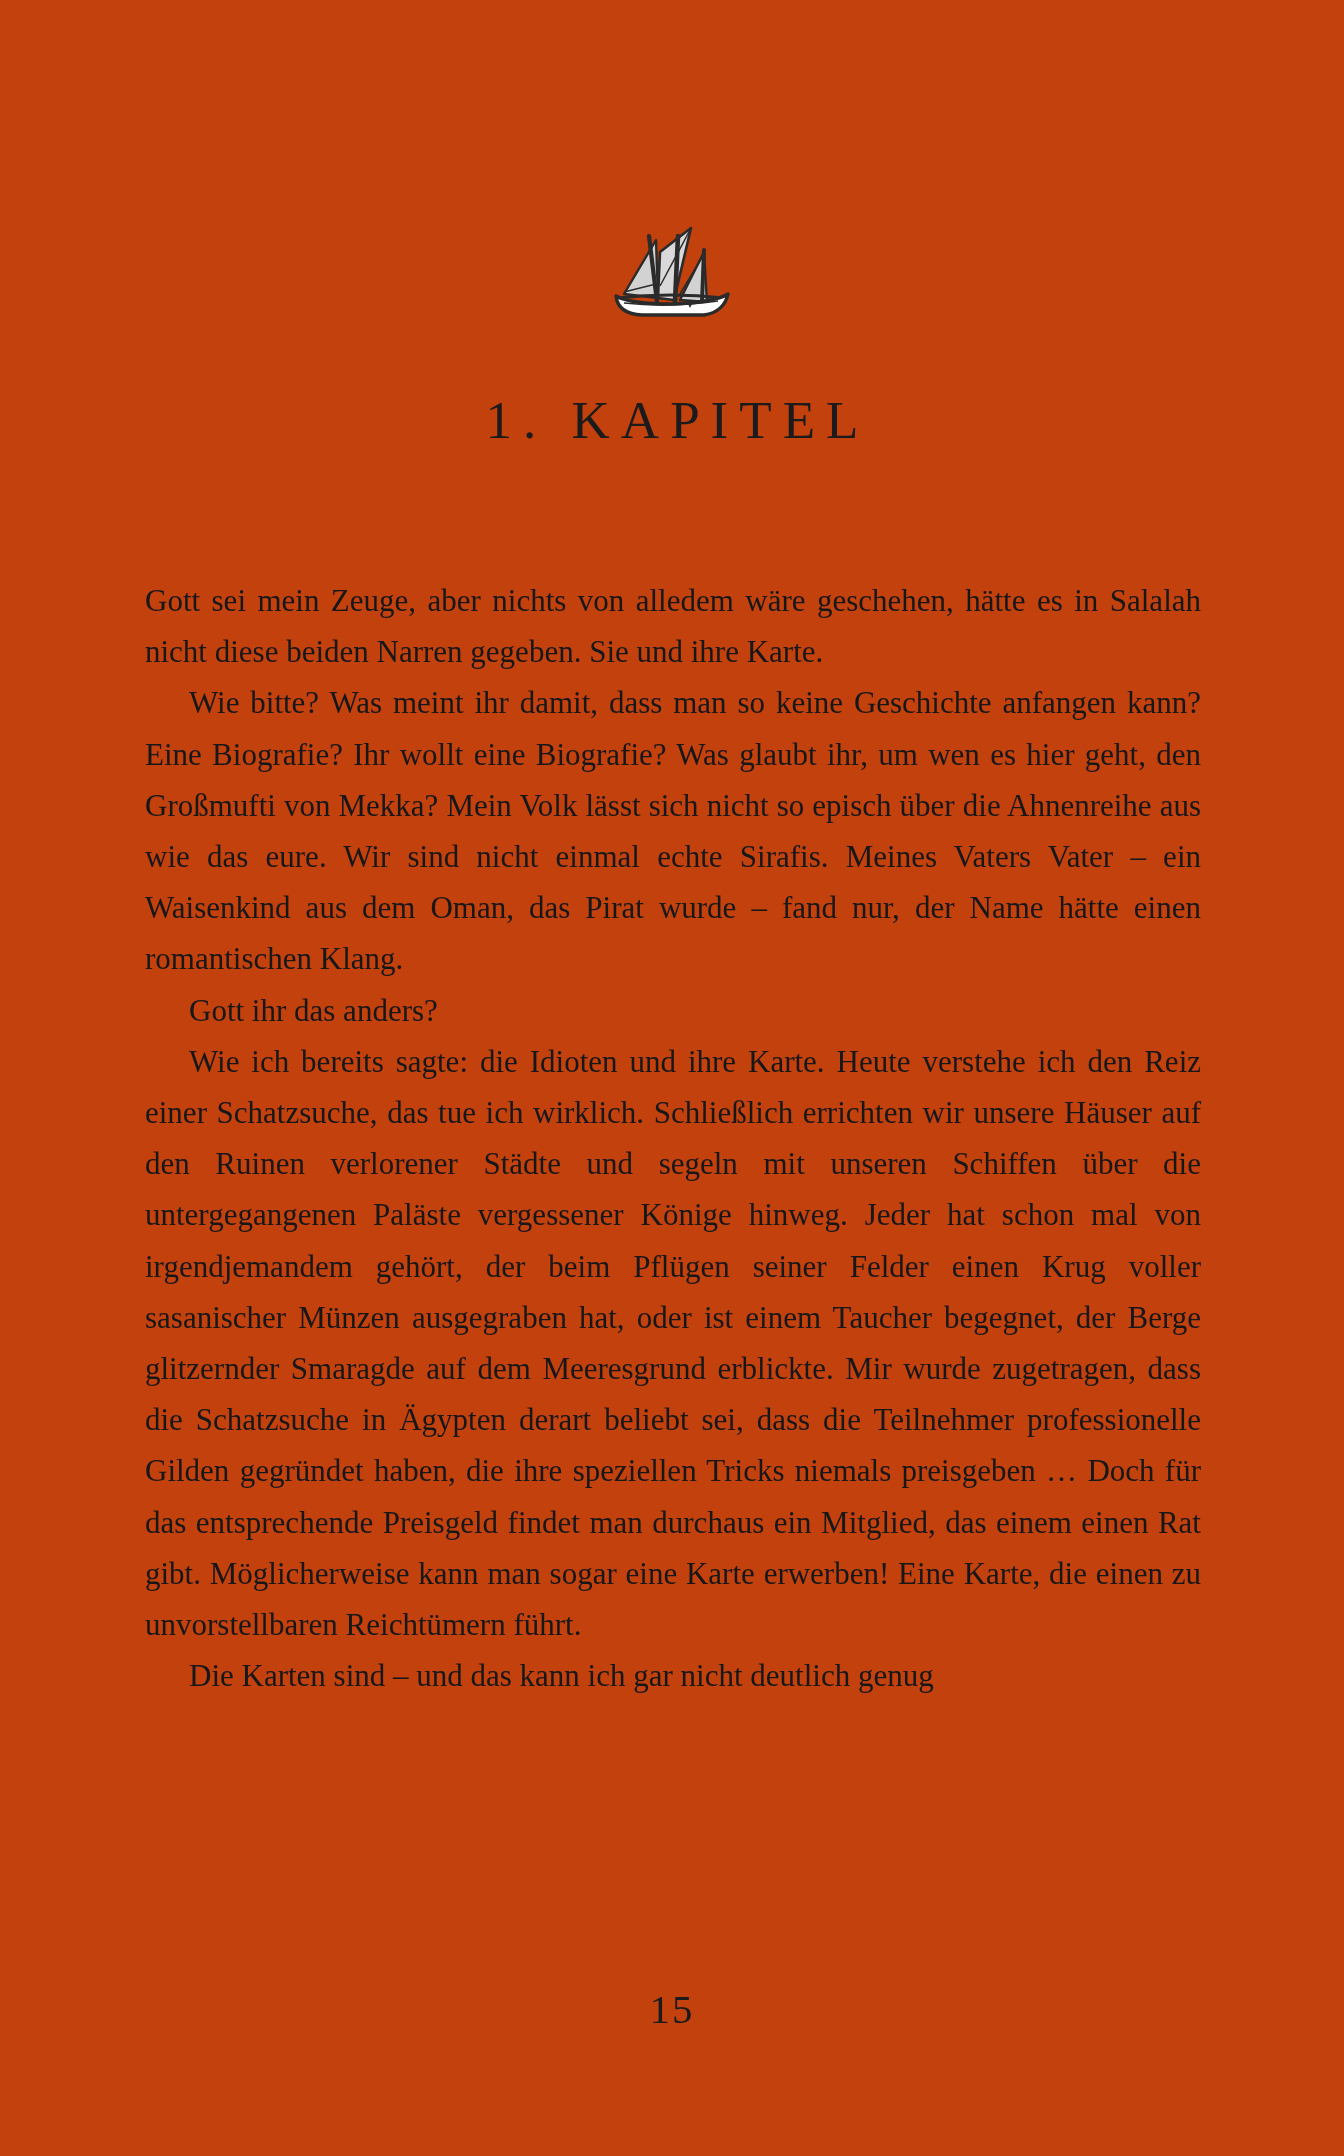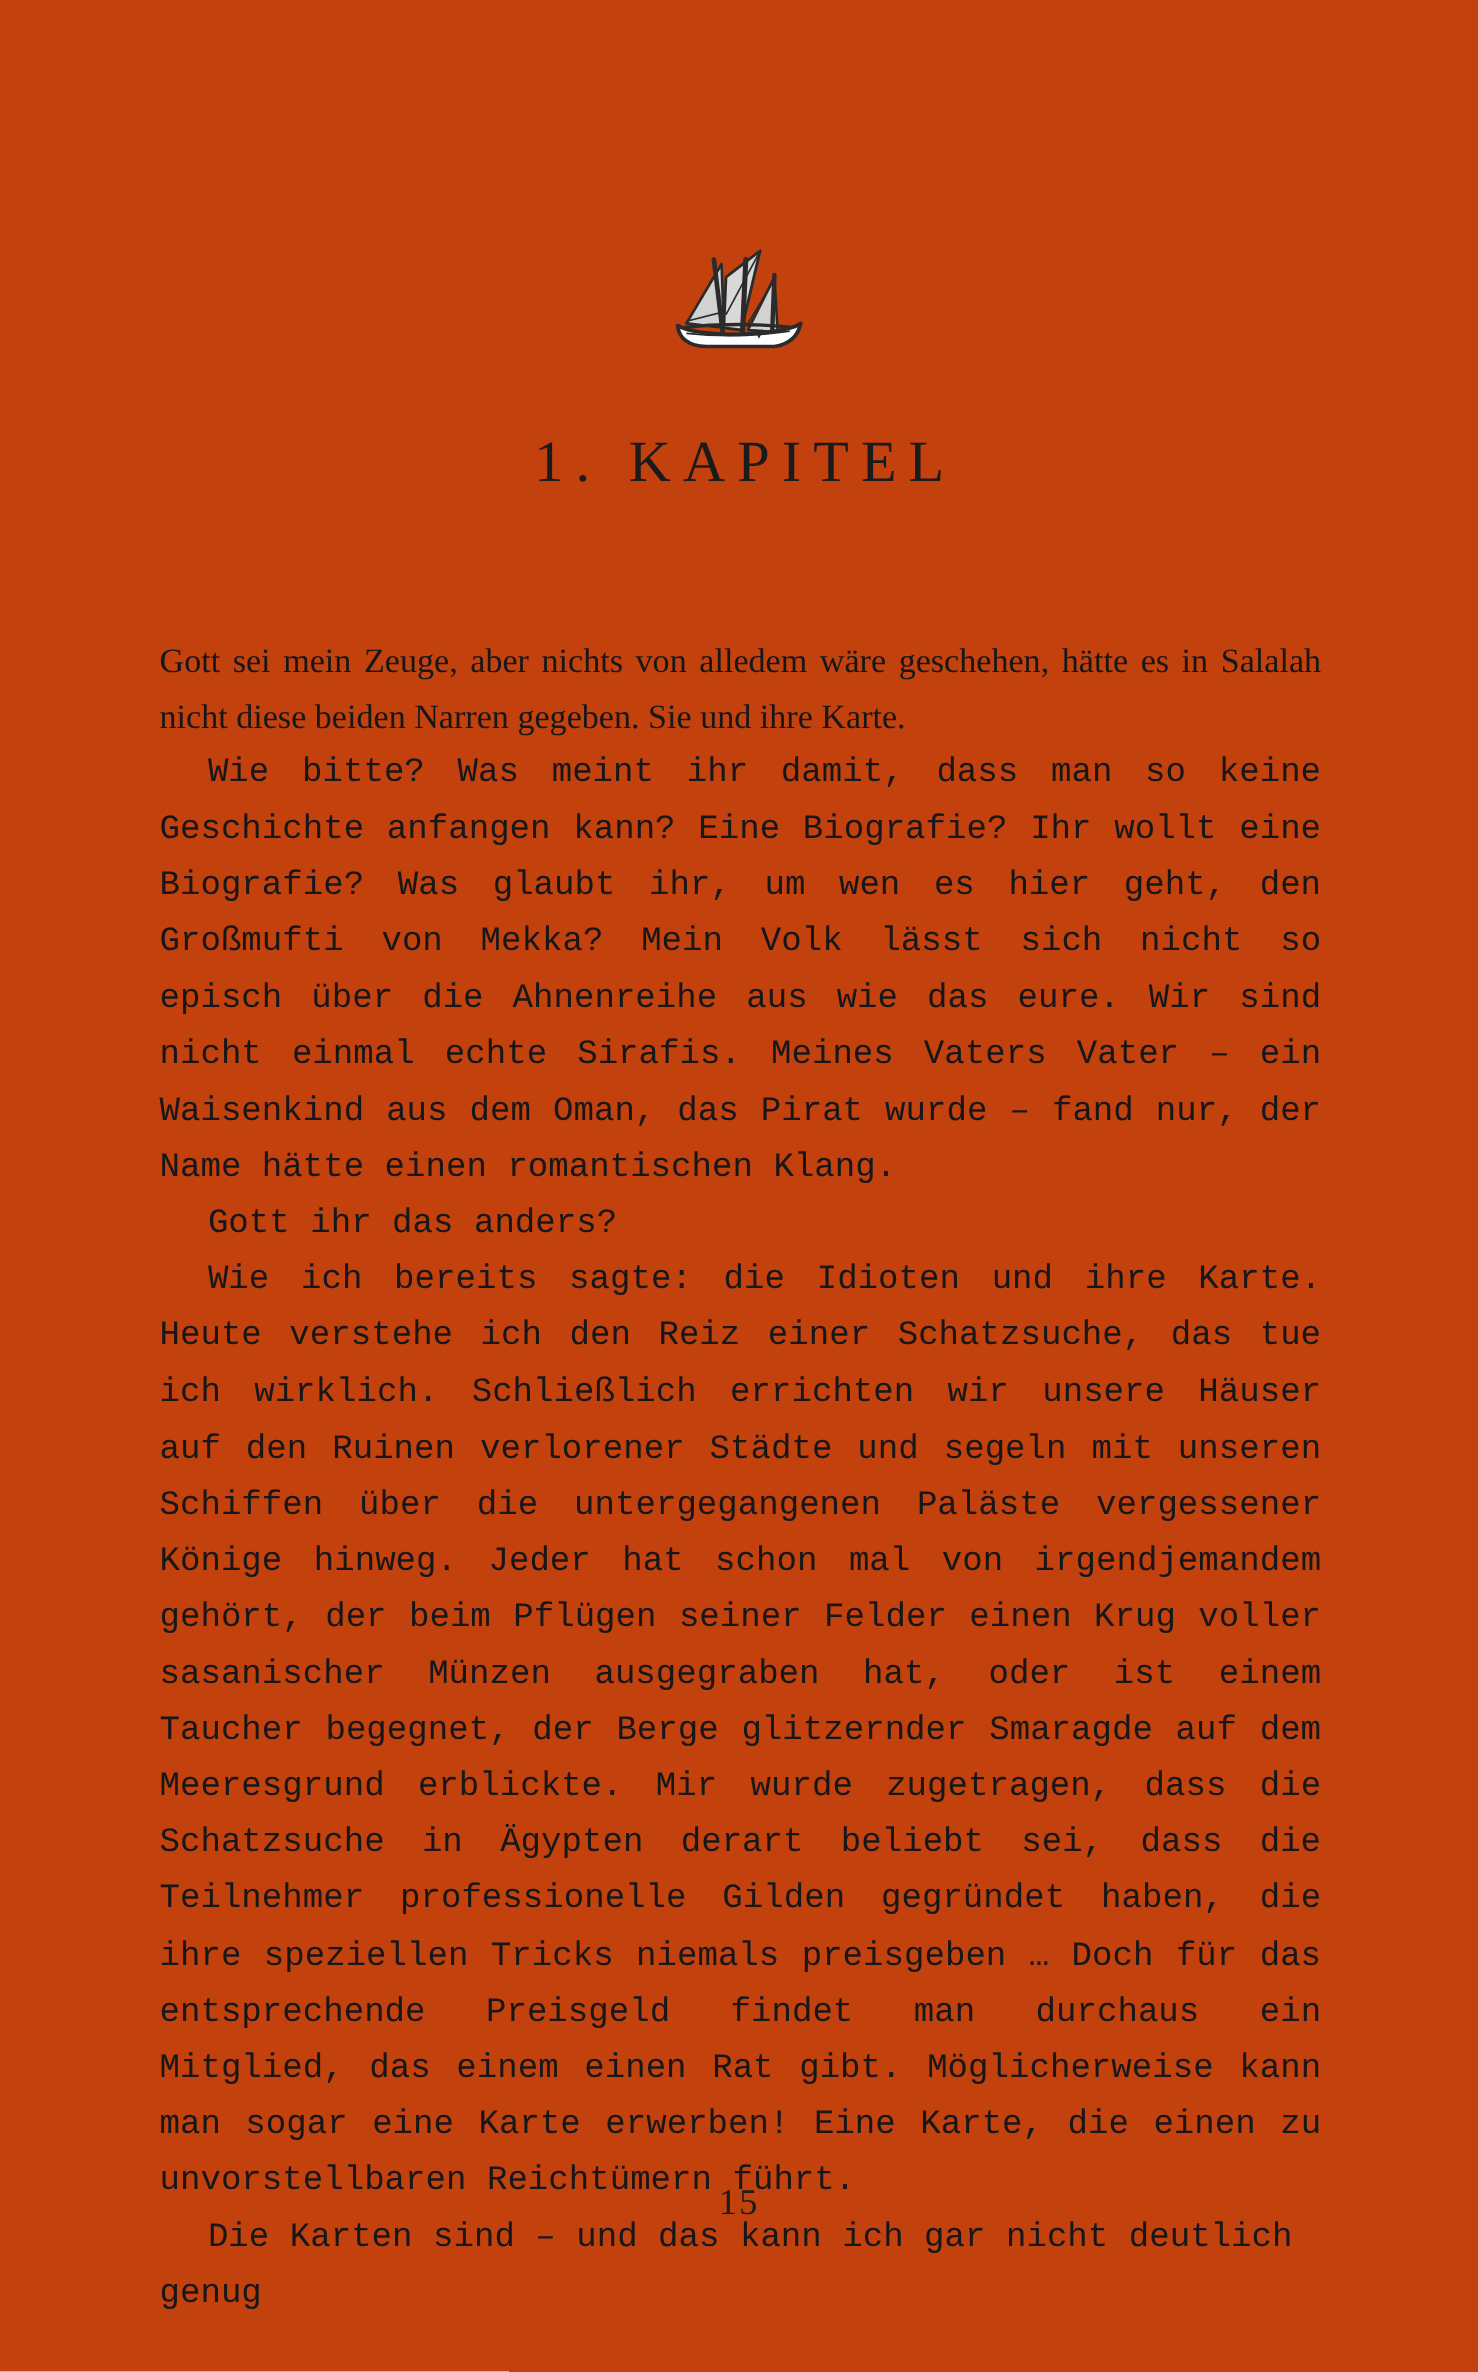--- a/index.html
+++ b/index.html
@@ -59,35 +59,34 @@
     text-align: justify;
     text-justify: inter-word;
     hyphens: manual;
   }
   .body-block p {
     margin: 0;
     text-indent: 0;
   }
   .body-block p.indent {
     text-indent: 44px;
-    font-family: Liberation Mono, monospace;
   }
   .body-block p:last-child {
     text-align: left;
   }
 
   
   .folio {
     position: absolute;
     top: 1985px;
     left: 0;
     width: 100%;
     text-align: center;
     font-family: "Liberation Serif", "DejaVu Serif", serif;
-    font-size: 33px;
+    font-size: 41px;
     letter-spacing: 2px;
     color: #1b1b1d;
     font-variant-numeric: oldstyle-nums;
   }
 </style>
 </head>
 <body>
 
 <div class="page">
 

